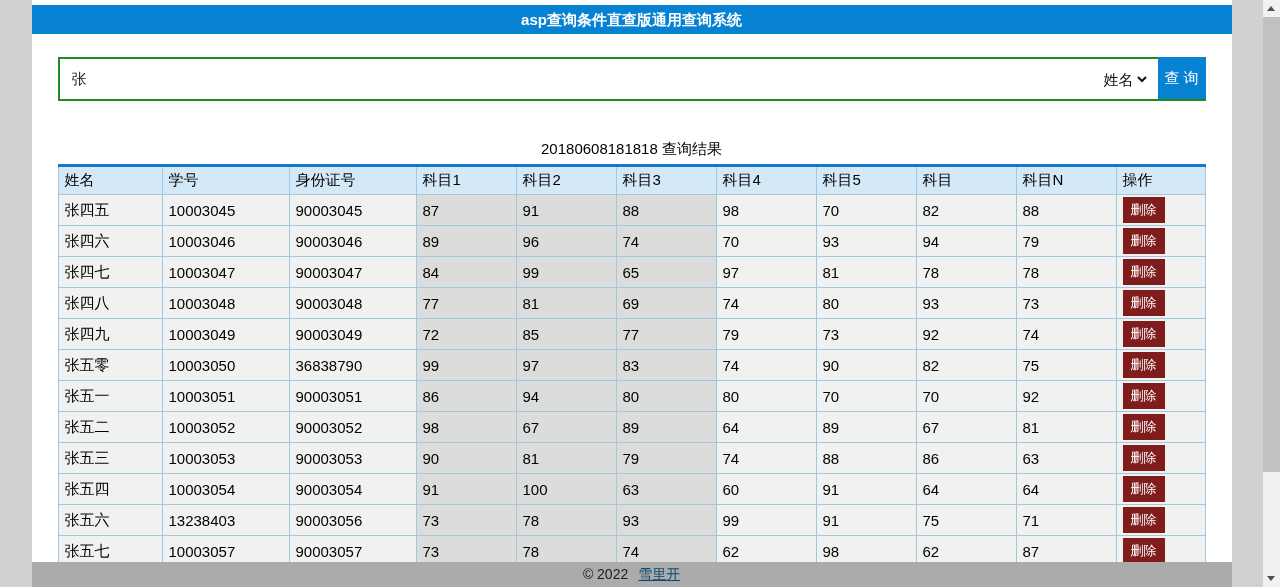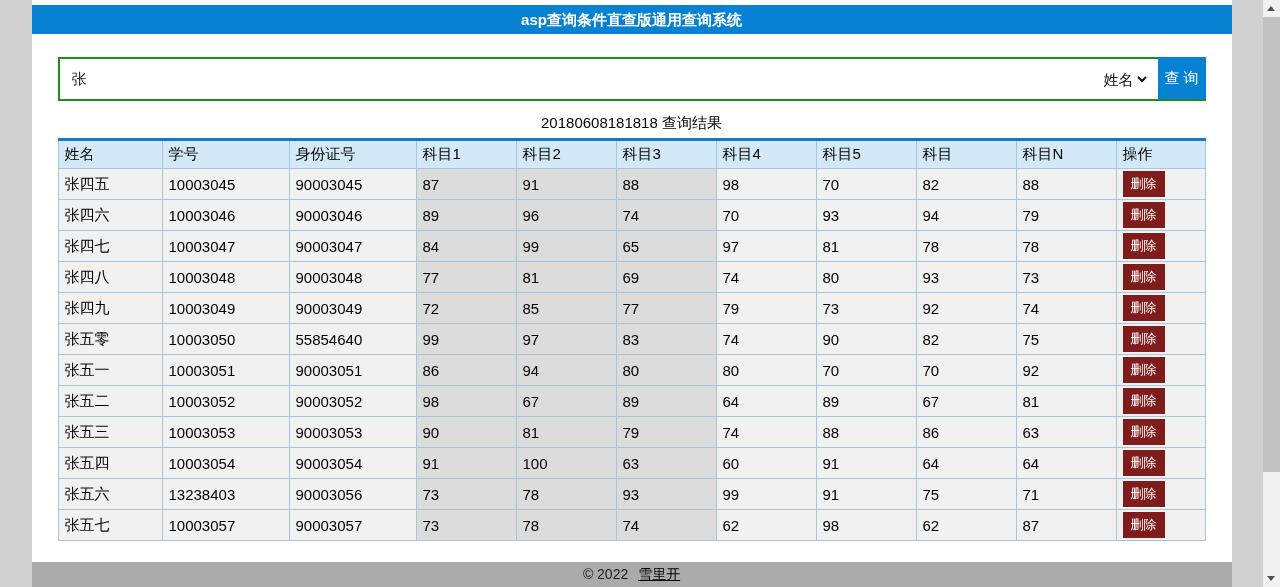--- a/index.html
+++ b/index.html
@@ -29,21 +29,21 @@
     font-size:15px;color:#111;outline:none;
     font-family:"Liberation Sans","DejaVu Sans",sans-serif;
   }
   .search-btn{
     position:absolute;right:0;top:0;bottom:2px;width:48px;border:none;
     background:#0782d3;color:#fff;font-size:15px;cursor:pointer;
     font-family:"Liberation Sans","DejaVu Sans",sans-serif;
     margin-left:30px;
   }
   .results-heading{
-    margin-top:12px;text-align:center;font-size:15px;color:#000;height:20px;line-height:20px;
+    margin-top:38px;text-align:center;font-size:15px;color:#000;height:20px;line-height:20px;
   }
   table.results{
     margin-top:5px;width:100%;border-collapse:collapse;table-layout:fixed;
     border-top:3px solid #1777c9;font-size:15px;color:#000;
   }
   table.results th, table.results td{
     border:1px solid #a3c8de;text-align:left;padding:0 0 0 6px;
     overflow:hidden;white-space:nowrap;font-weight:normal;
   }
   table.results th{background:#d3e9f8;height:27px;}
@@ -57,21 +57,21 @@
   table.results th:nth-child(10){width:93px;}
   .del-btn{
     background:#7f1d1d;color:#fff;border:none;font-size:13px;
     padding:4px 8px;cursor:pointer;
     font-family:"Liberation Sans","DejaVu Sans",sans-serif;
   }
   .footer{
     position:absolute;left:0;right:0;bottom:0;height:25px;line-height:25px;
     background:#ababab;text-align:center;font-size:14px;color:#1d1d1d;
   }
-  .footer a{color:#000000;text-decoration:underline;margin-left:6px;}
+  .footer a{color:#0c4a6e;text-decoration:underline;margin-left:6px;}
   
   .scrollbar{
     position:absolute;top:0;right:0;width:17px;height:587px;background:#f1f1f1;
   }
   .sb-arrow-up,.sb-arrow-down{
     position:absolute;left:0;width:17px;height:17px;background:#f1f1f1;
   }
   .sb-arrow-up{top:0;}
   .sb-arrow-down{bottom:0;}
   .sb-arrow-up::after{
@@ -184,21 +184,21 @@
               <td class="hl">77</td>
               <td>79</td>
               <td>73</td>
               <td>92</td>
               <td>74</td>
               <td><button class="del-btn">删除</button></td>
             </tr>
             <tr>
               <td>张五零</td>
               <td>10003050</td>
-              <td>55854640</td>
+              <td>36838790</td>
               <td class="hl">99</td>
               <td class="hl">97</td>
               <td class="hl">83</td>
               <td>74</td>
               <td>90</td>
               <td>82</td>
               <td>75</td>
               <td><button class="del-btn">删除</button></td>
             </tr>
             <tr>

